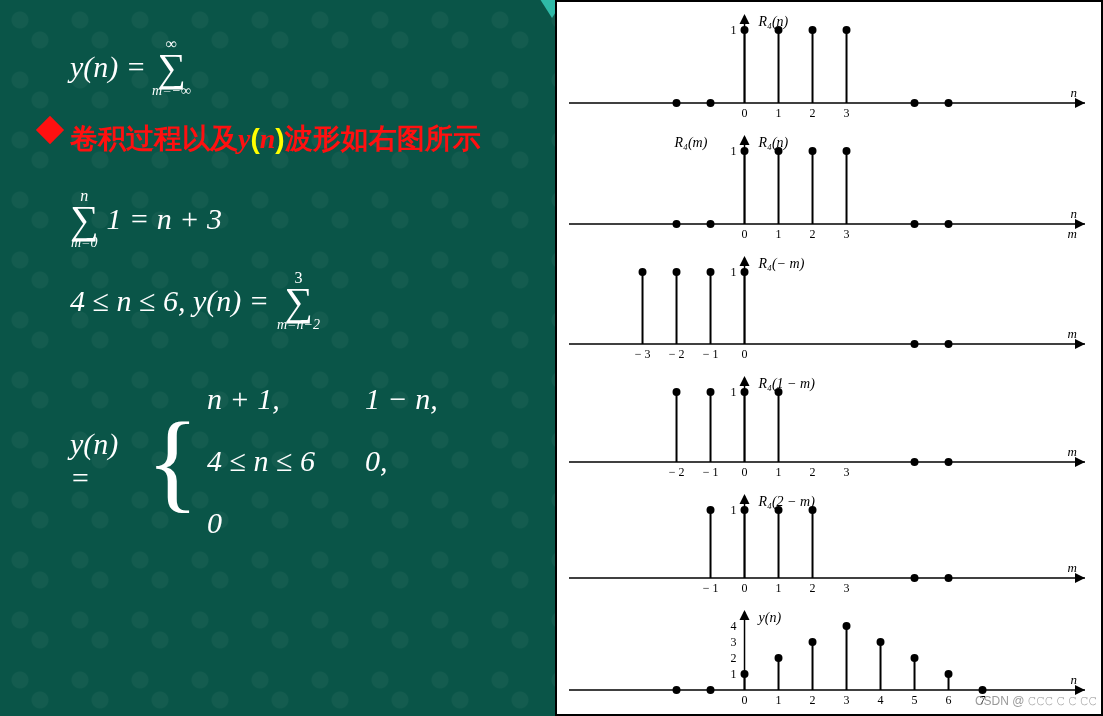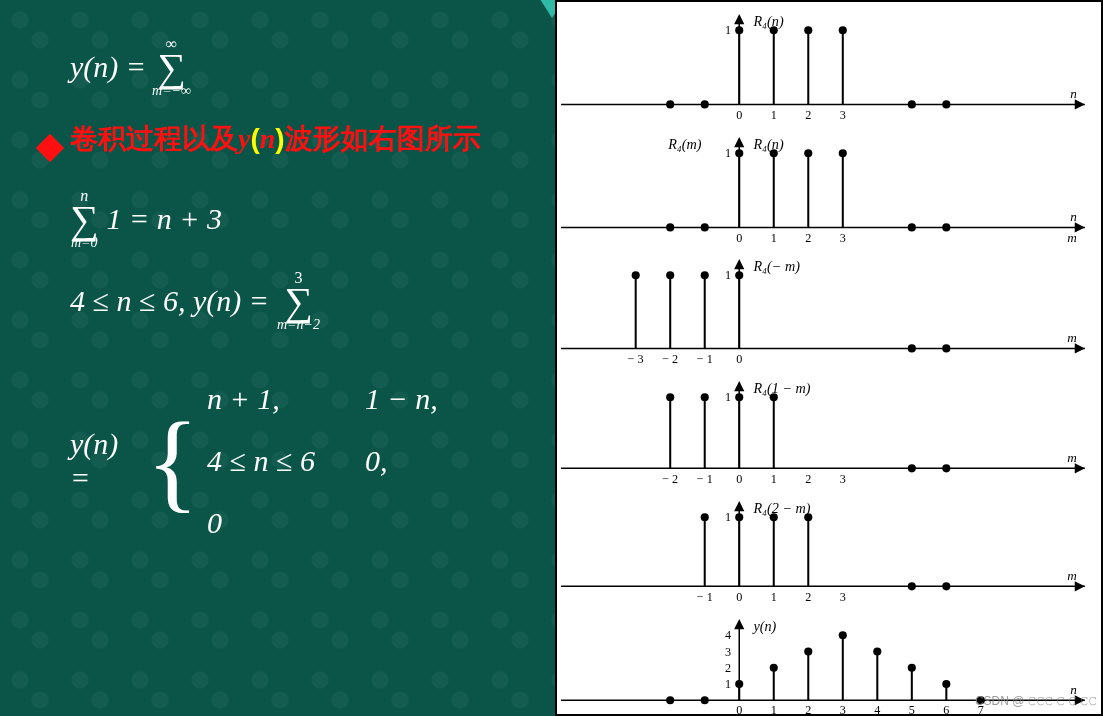--- a/index.html
+++ b/index.html
@@ -23,21 +23,21 @@
   }
   .left {
     width: 555px;
     padding: 10px 10px 10px 70px;
     position: relative;
   }
   .right {
     width: 548px;
     background: #ffffff;
     color: #000;
-    padding: 6px 8px 4px 0;
+    padding: 6px 8px 4px 8px;
     display: flex;
     flex-direction: column;
     gap: 2px;
     border: 2px solid #000;
     position: relative;
   }
   .eq1 {
     font-size: 30px;
     font-style: italic;
     display: flex;
@@ -51,21 +51,21 @@
     align-items: center;
     line-height: 1;
     font-style: normal;
   }
   .sigma-block .top { font-size: 16px; }
   .sigma-block .sig { font-size: 40px; line-height: 32px; }
   .sigma-block .bot { font-size: 14px; font-style: italic; }
   .sub { font-size: 0.65em; position: relative; top: 6px; font-style: normal;}
   .bullet-row {
     display: flex;
-    align-items: flex-end;
+    align-items: flex-start;
     gap: 10px;
     margin-top: 22px;
     margin-left: -30px;
   }
   .diamond {
     width: 20px; height: 20px;
     background: #ff1010;
     transform: rotate(45deg);
   }
   .headline {

